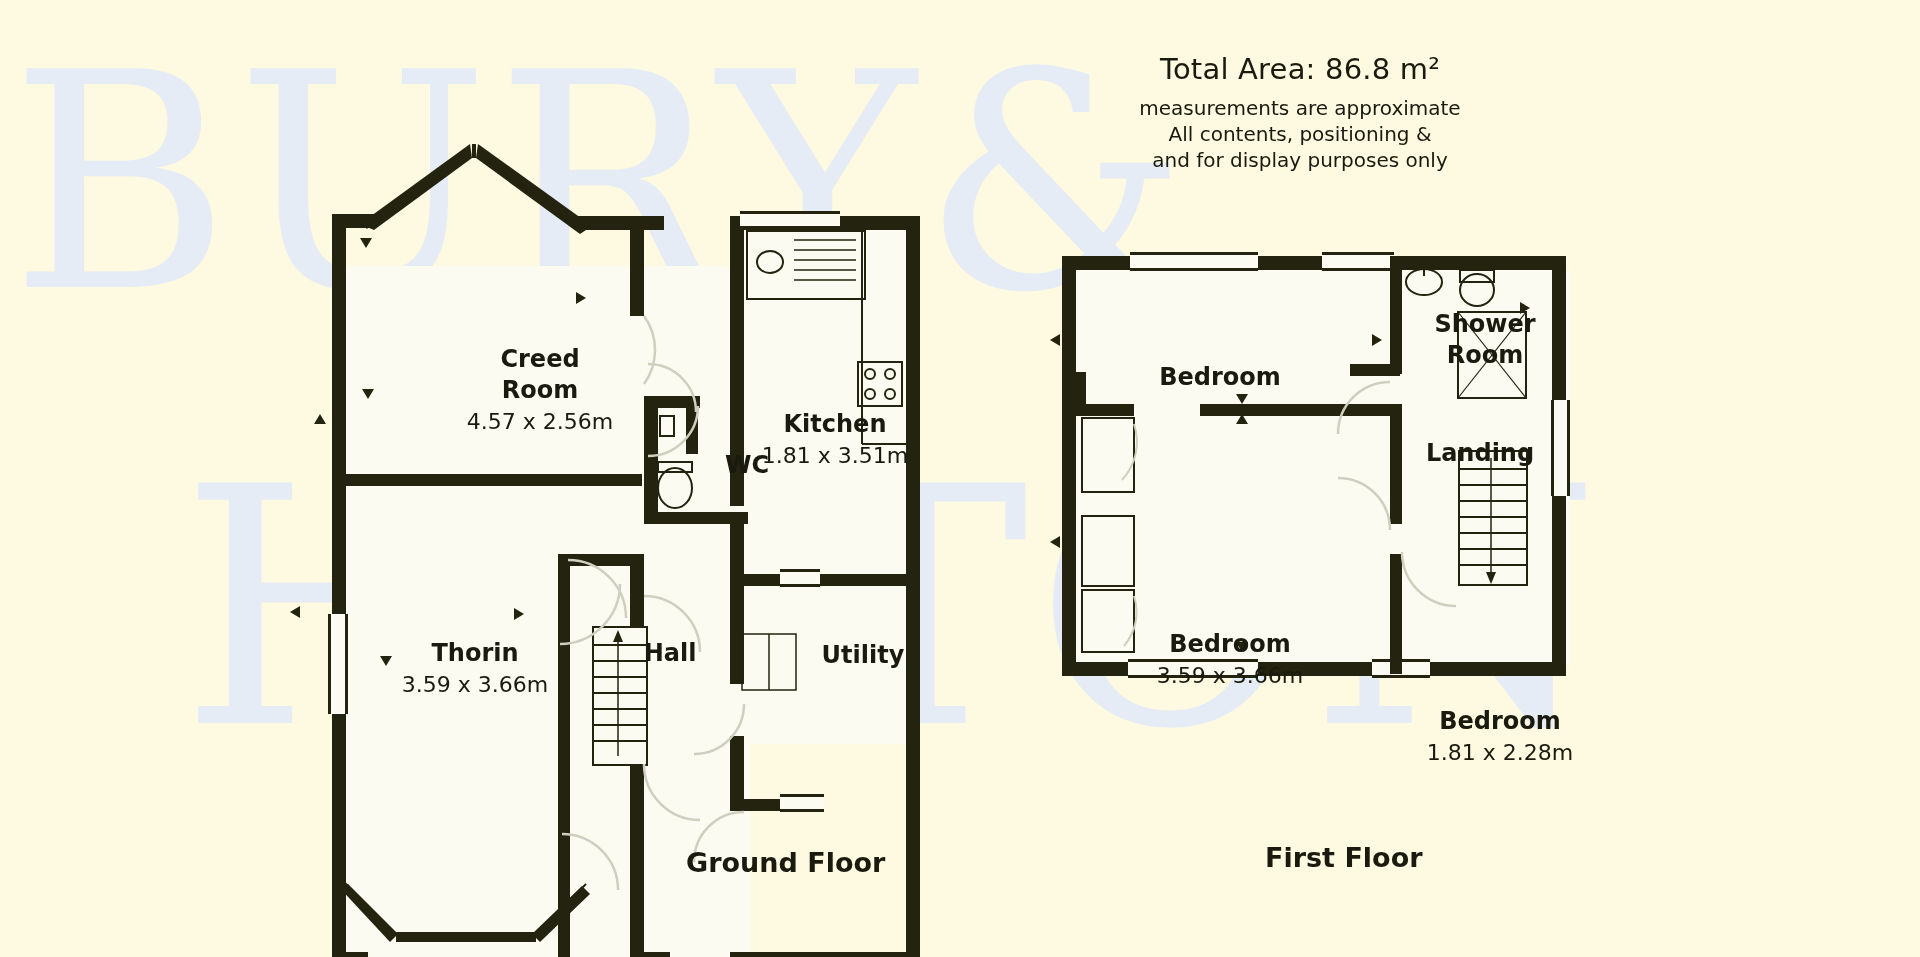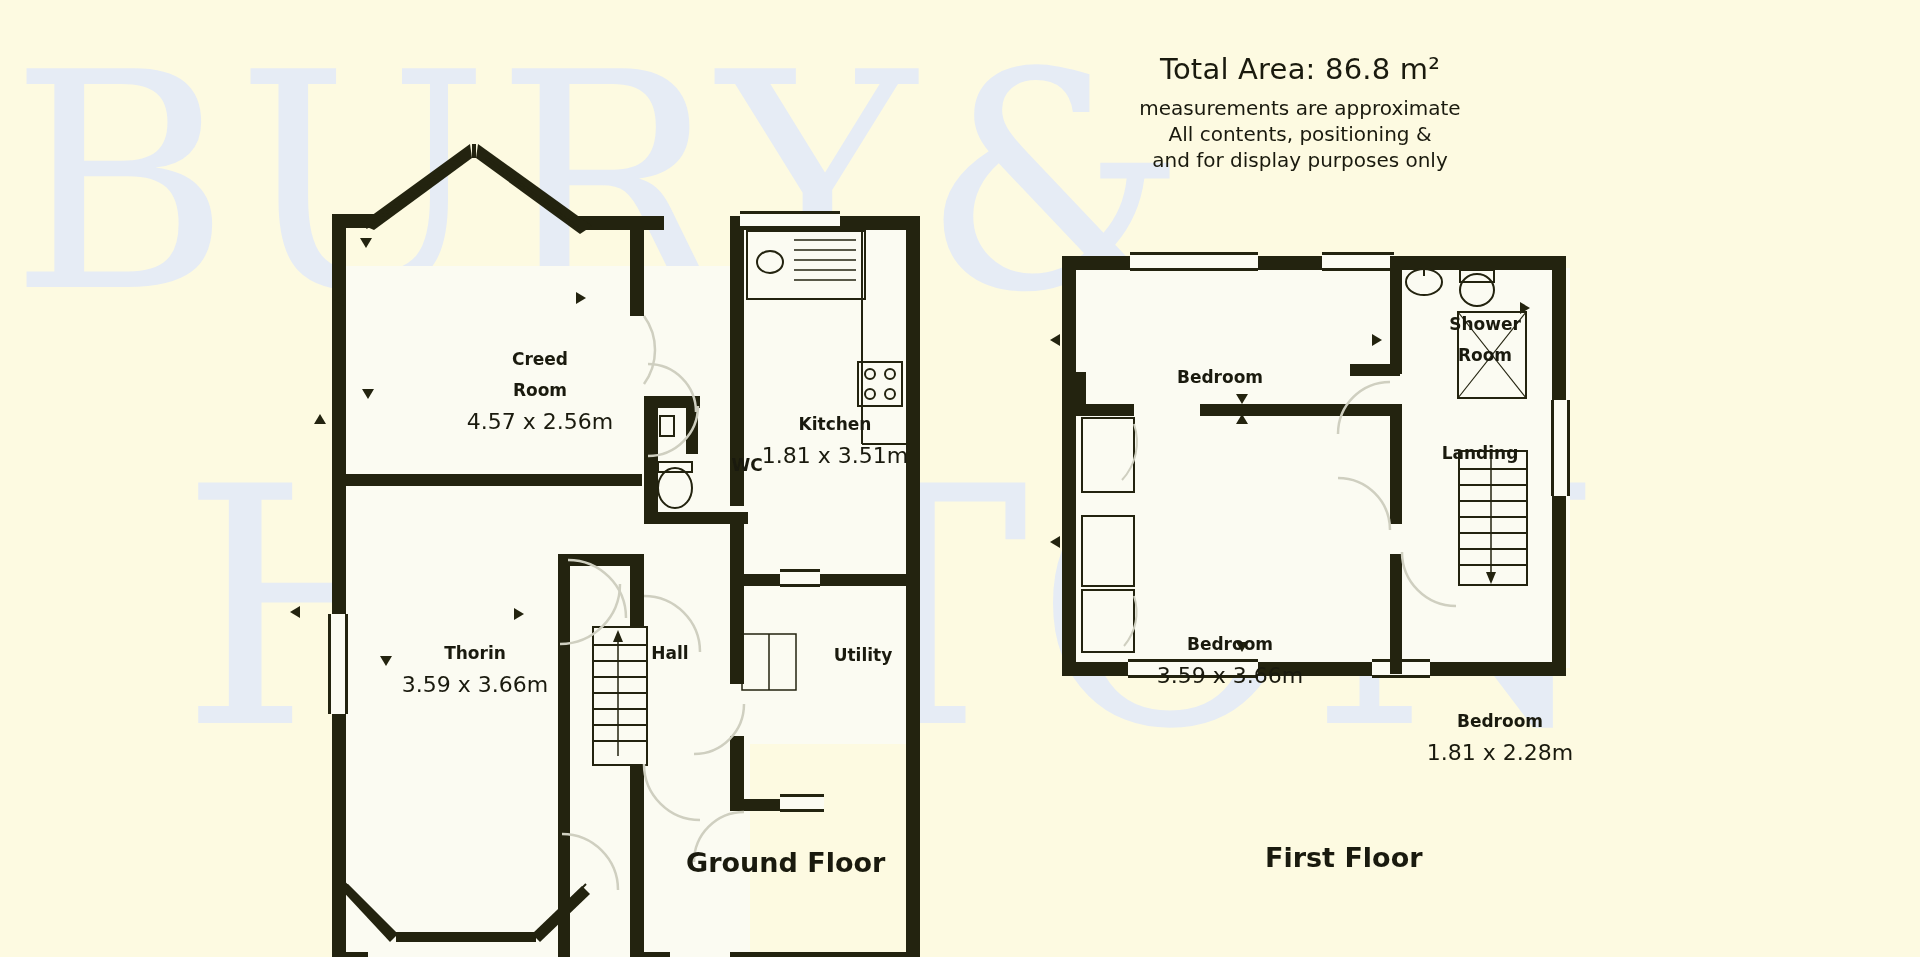--- a/index.html
+++ b/index.html
@@ -104,21 +104,21 @@
     border-left: 3px solid #23230f;
     border-right: 3px solid #23230f;
   }
   .label {
     position: absolute;
     text-align: center;
     z-index: 7;
     line-height: 31px;
   }
   .label .name {
-    font-size: 17px;
+    font-size: 24px;
     font-weight: bold;
     white-space: nowrap;
   }
   .label .dim {
     font-size: 22px;
     white-space: nowrap;
   }
   .arrow {
     position: absolute;
     width: 0; height: 0;

